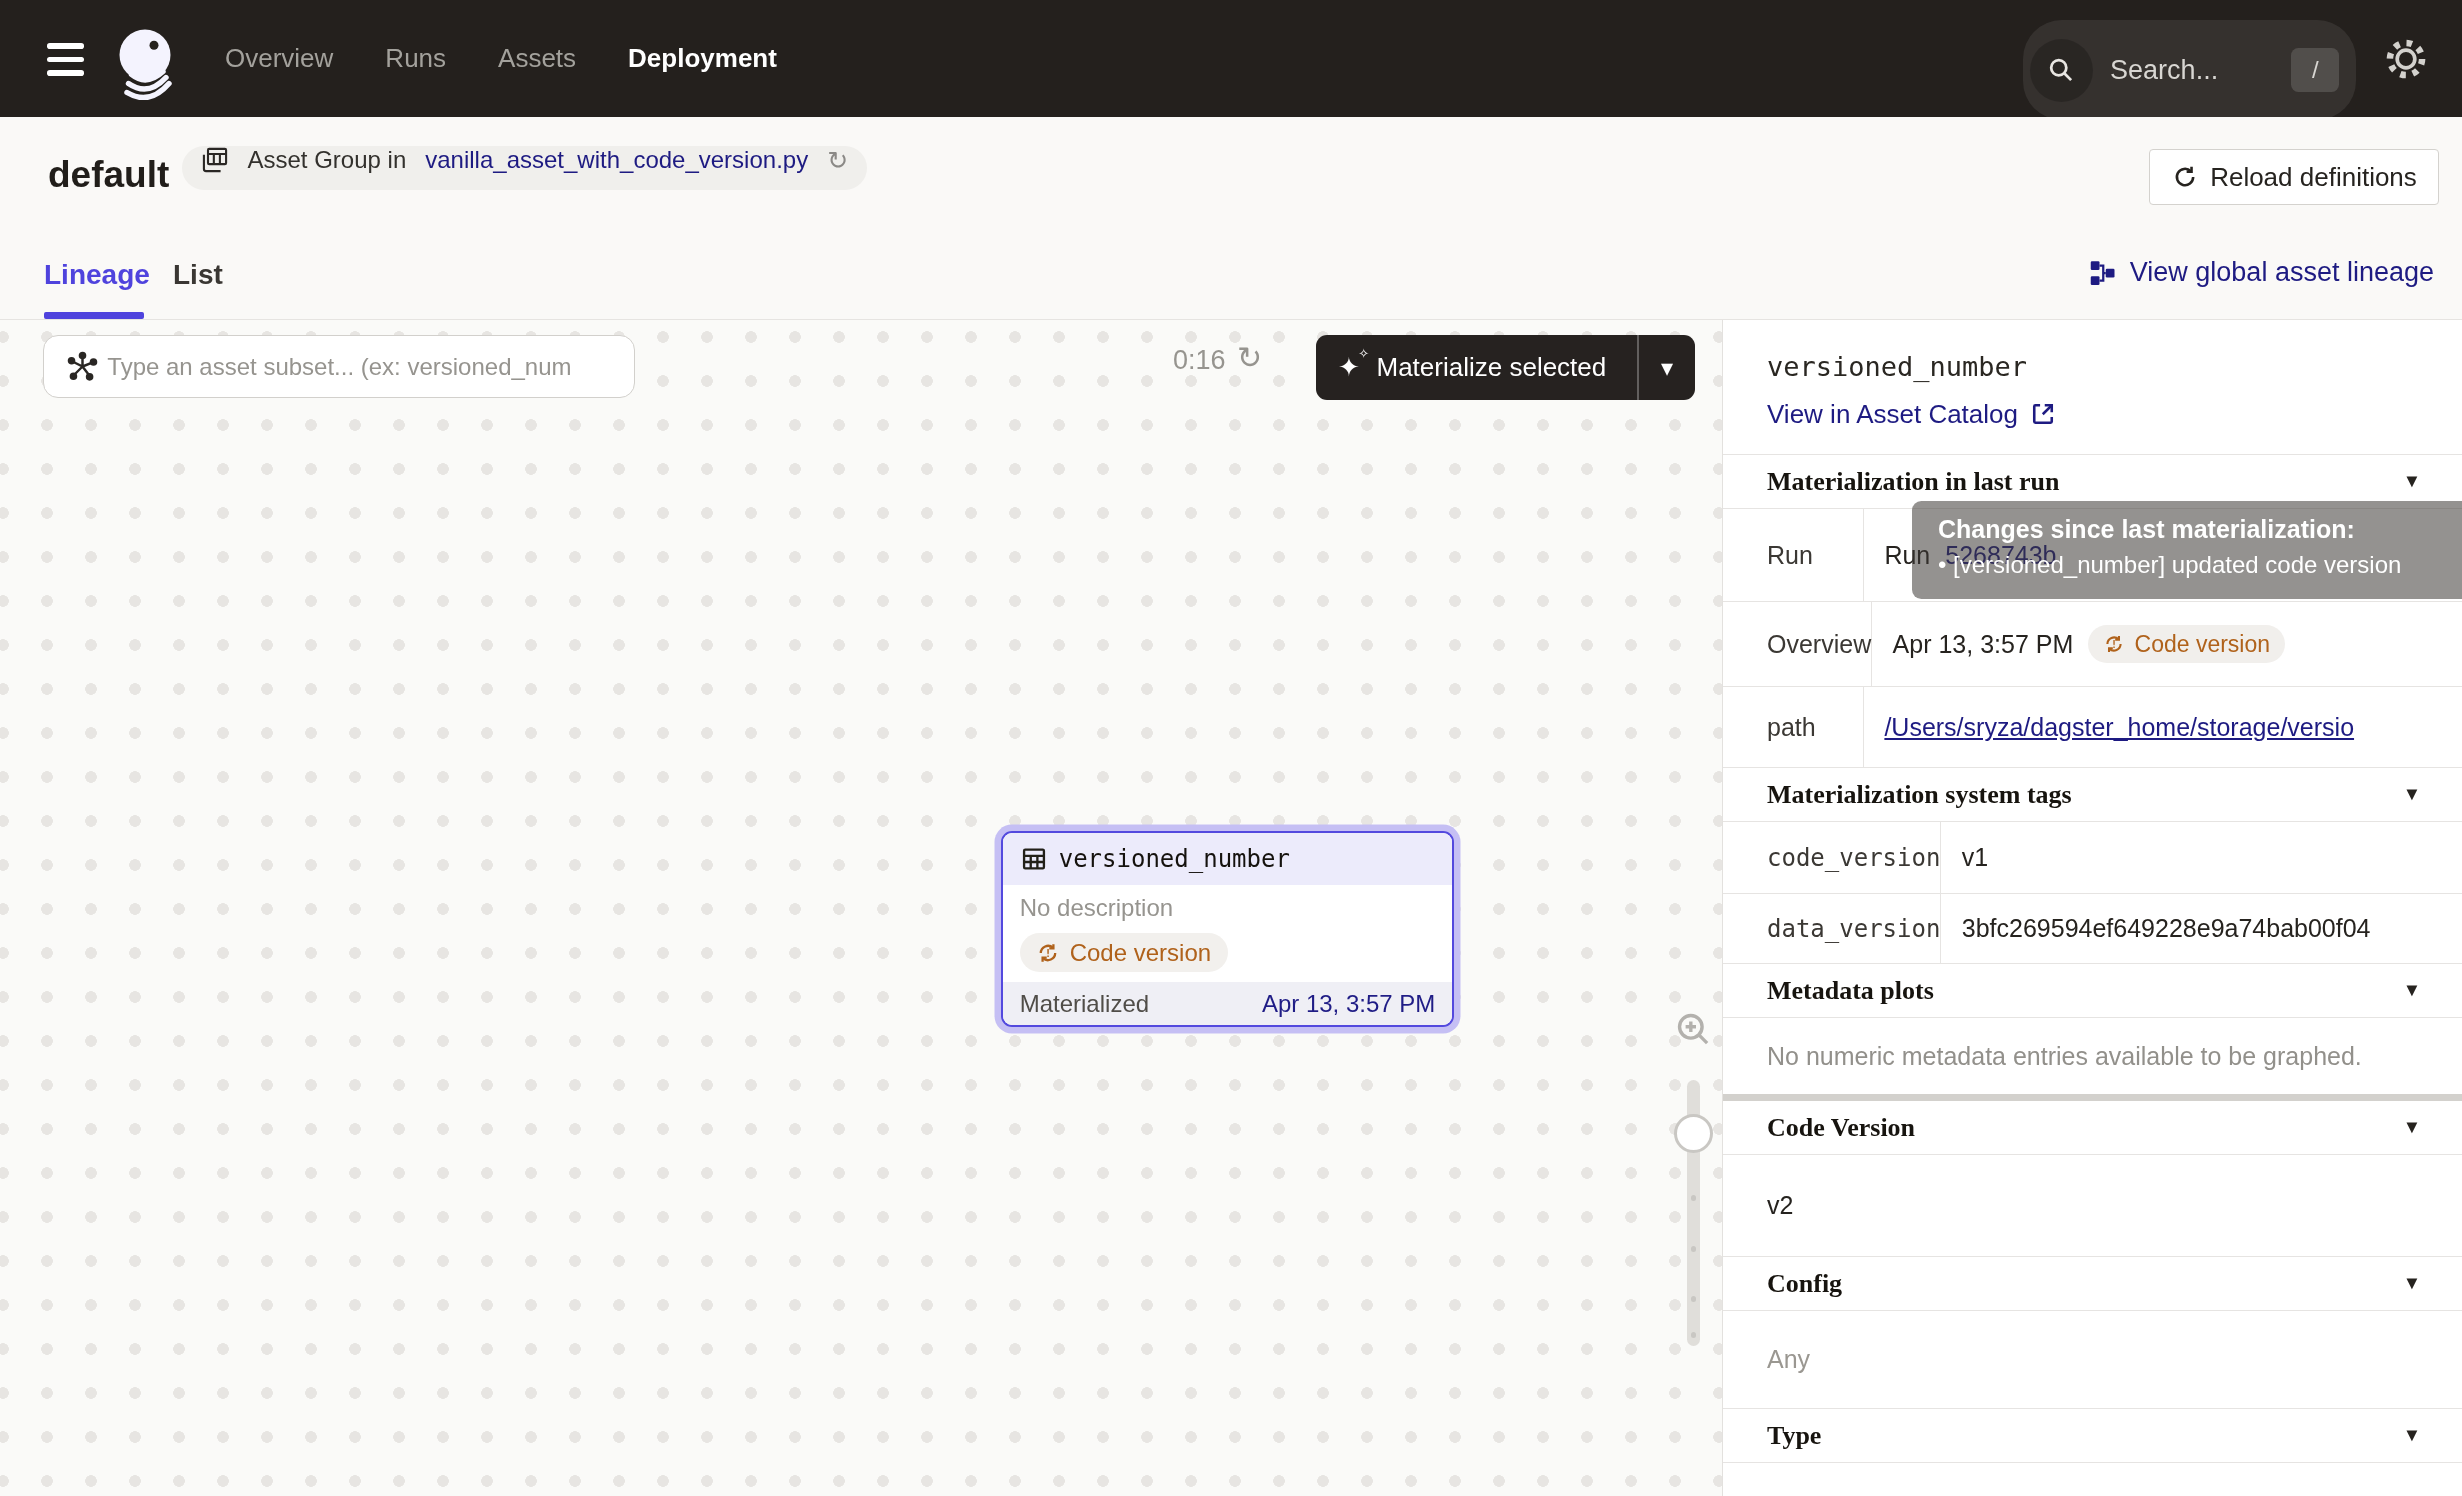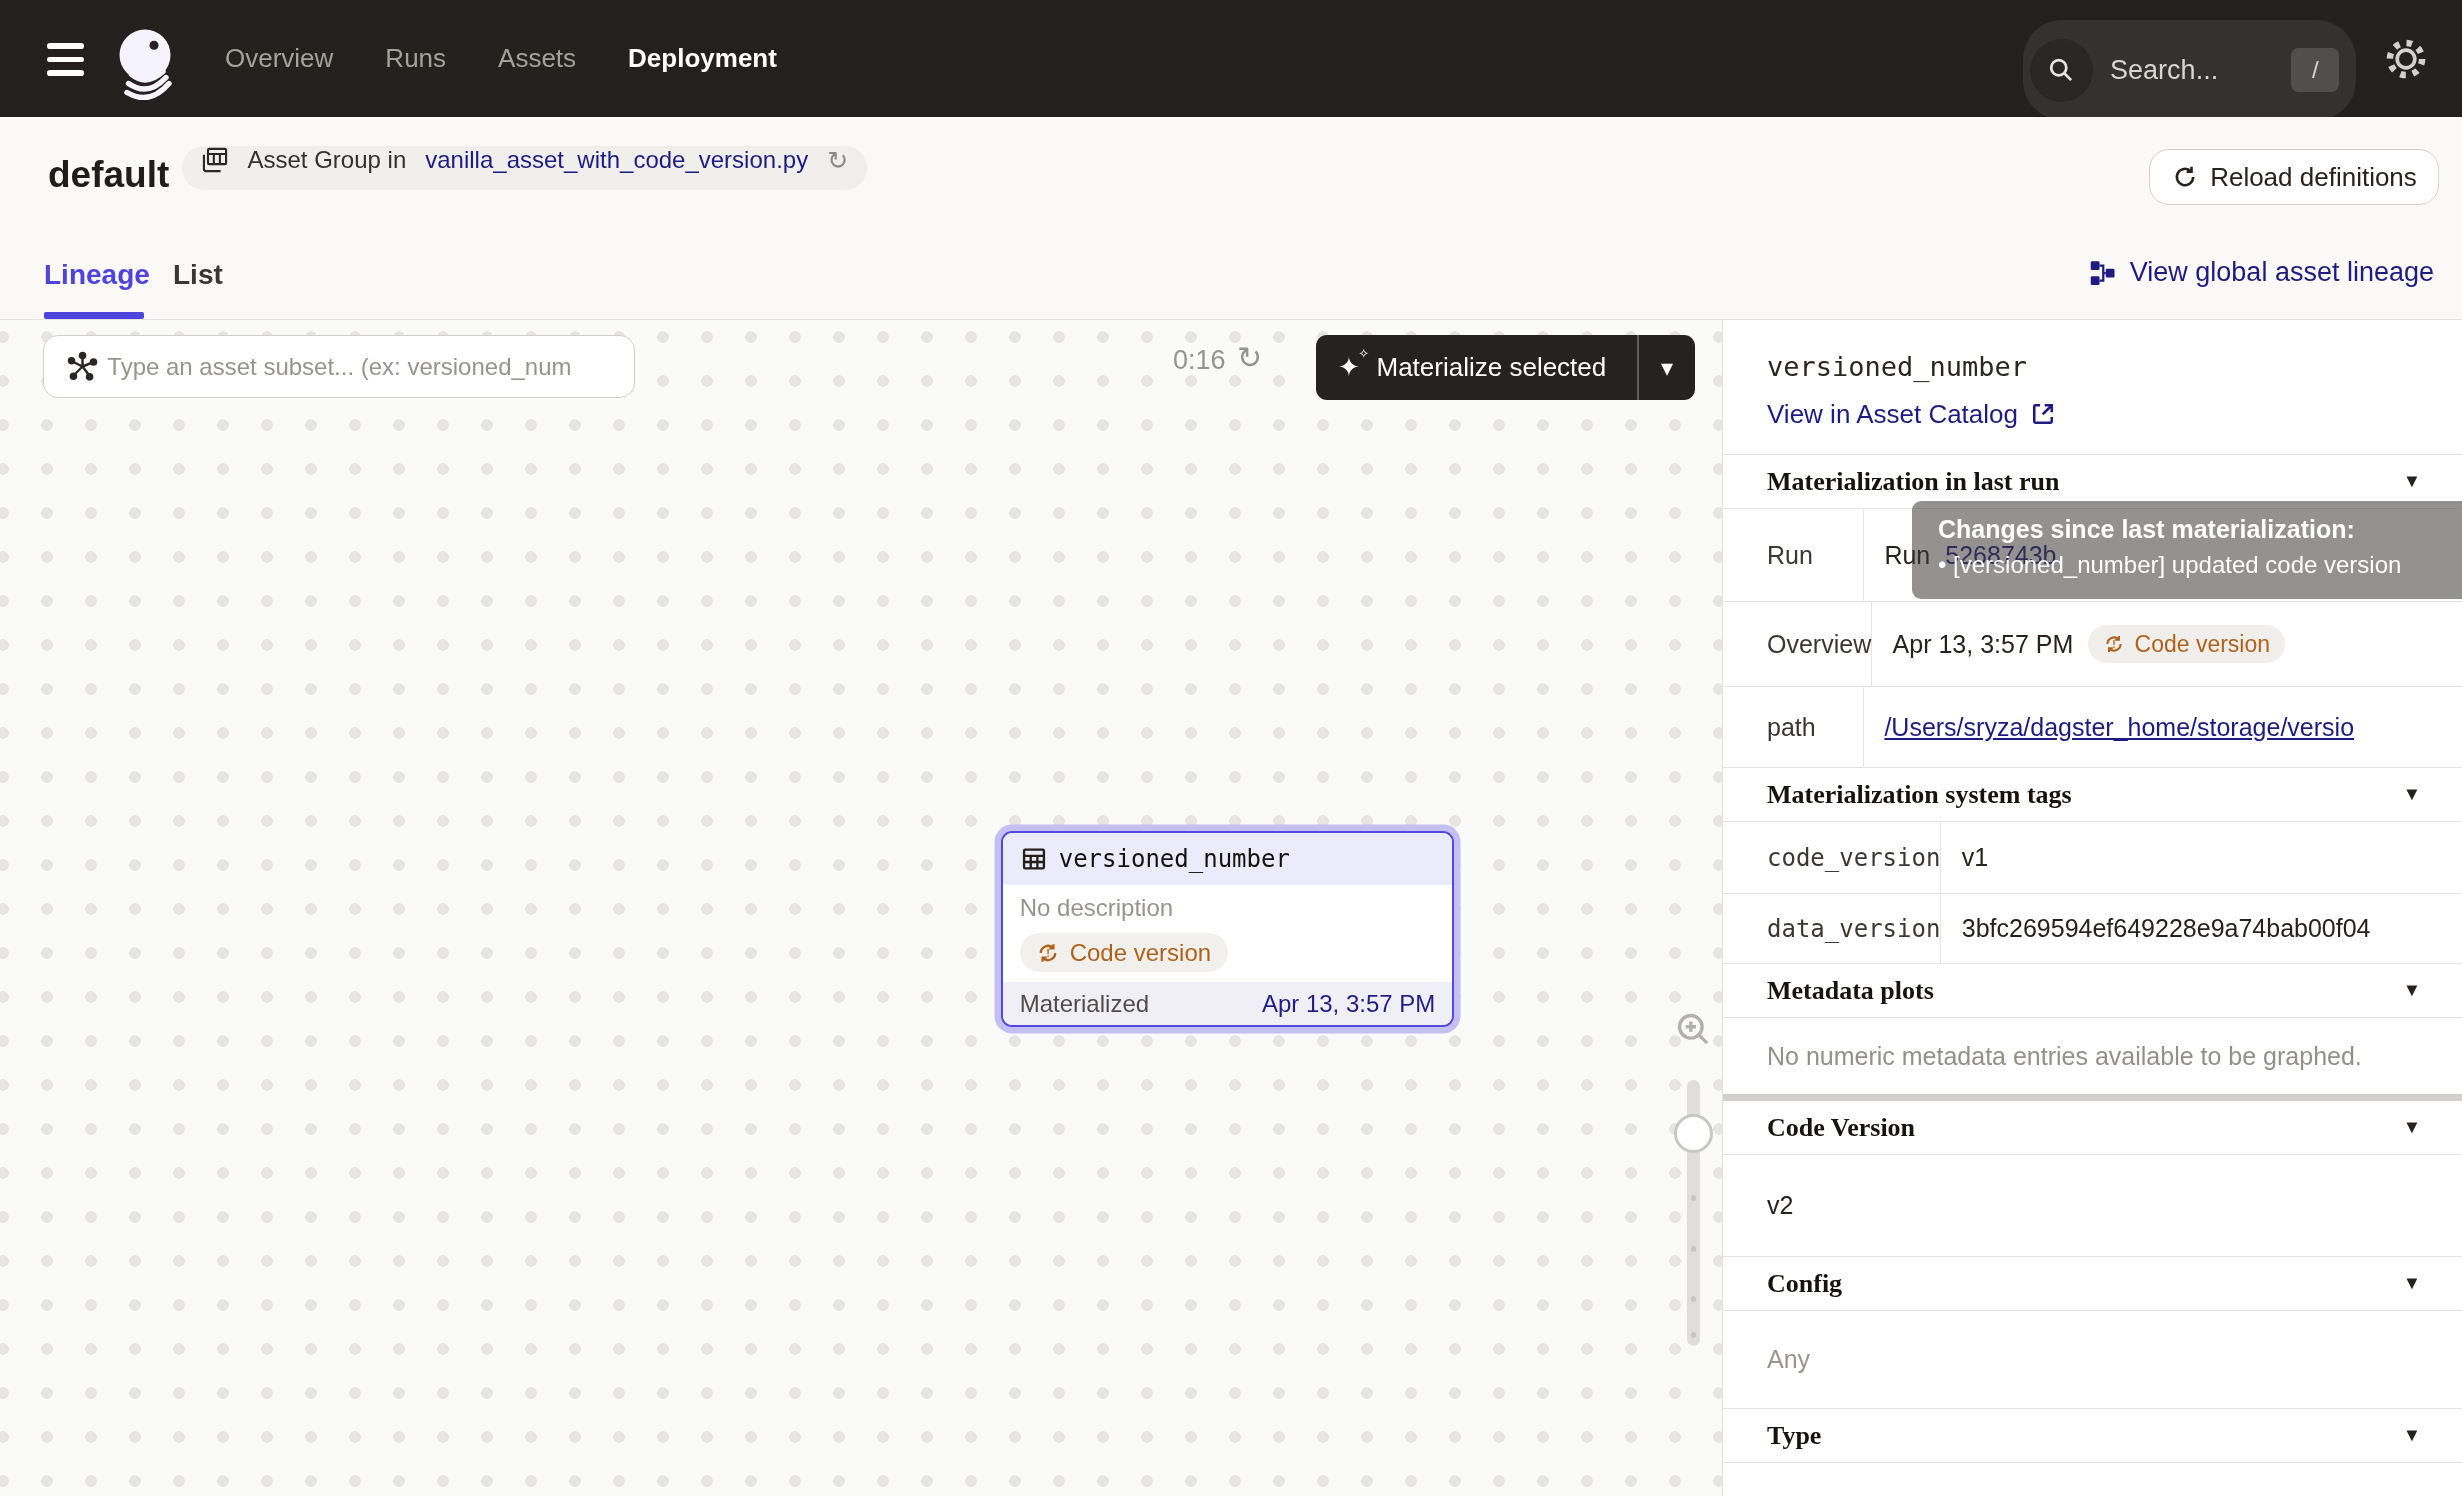--- a/index.html
+++ b/index.html
@@ -28,21 +28,21 @@
 
   
   .pageheader { position:relative; height:116px; background:#FAF9F7; }
   .pagetitle { position:absolute; left:48px; top:37px; font-size:37px; font-weight:bold; color:#211E1A; }
   .groupbadge { position:absolute; left:182px; top:146px; height:44px; transform:translateY(-117px);
                 background:#F0EFEC; border-radius:22px; display:flex; align-items:flex-start; padding:0 18.5px; gap:19px; }
   .groupbadge .txt { font-size:24px; color:#33312D; white-space:nowrap; }
   .groupbadge .lnk { font-size:24px; color:#1E1B82; cursor:pointer; white-space:nowrap; }
   .groupbadge .refresh { font-size:25px; color:#8B8986; cursor:pointer; }
   .reloadbtn { position:absolute; left:2149px; top:32px; width:290px; height:56px; background:#FFFFFF;
-               border:1.9px solid #D4D2CE; border-radius:20px; display:flex; align-items:center;
+               border:1.9px solid #D4D2CE; border-radius:4px; display:flex; align-items:center;
                justify-content:center; gap:11px; cursor:pointer; font-size:26px; color:#26231F; }
 
   
   .tabsrow { position:relative; height:87px; background:#FAF9F7; border-bottom:1.9px solid #E6E4E1; }
   .tab { position:absolute; top:26px; font-size:28px; font-weight:600; cursor:pointer; }
   .tab-lineage { left:44px; color:#4F43DD; }
   .tab-lineage::after { content:""; position:absolute; left:0; top:53px; width:100px; height:7.4px;
                         background:#4F43DD; border-radius:1.9px; }
   .tab-list { left:173px; color:#3A3733; }
   .globallink { position:absolute; right:28px; top:24px; display:flex; align-items:center; gap:13px;

